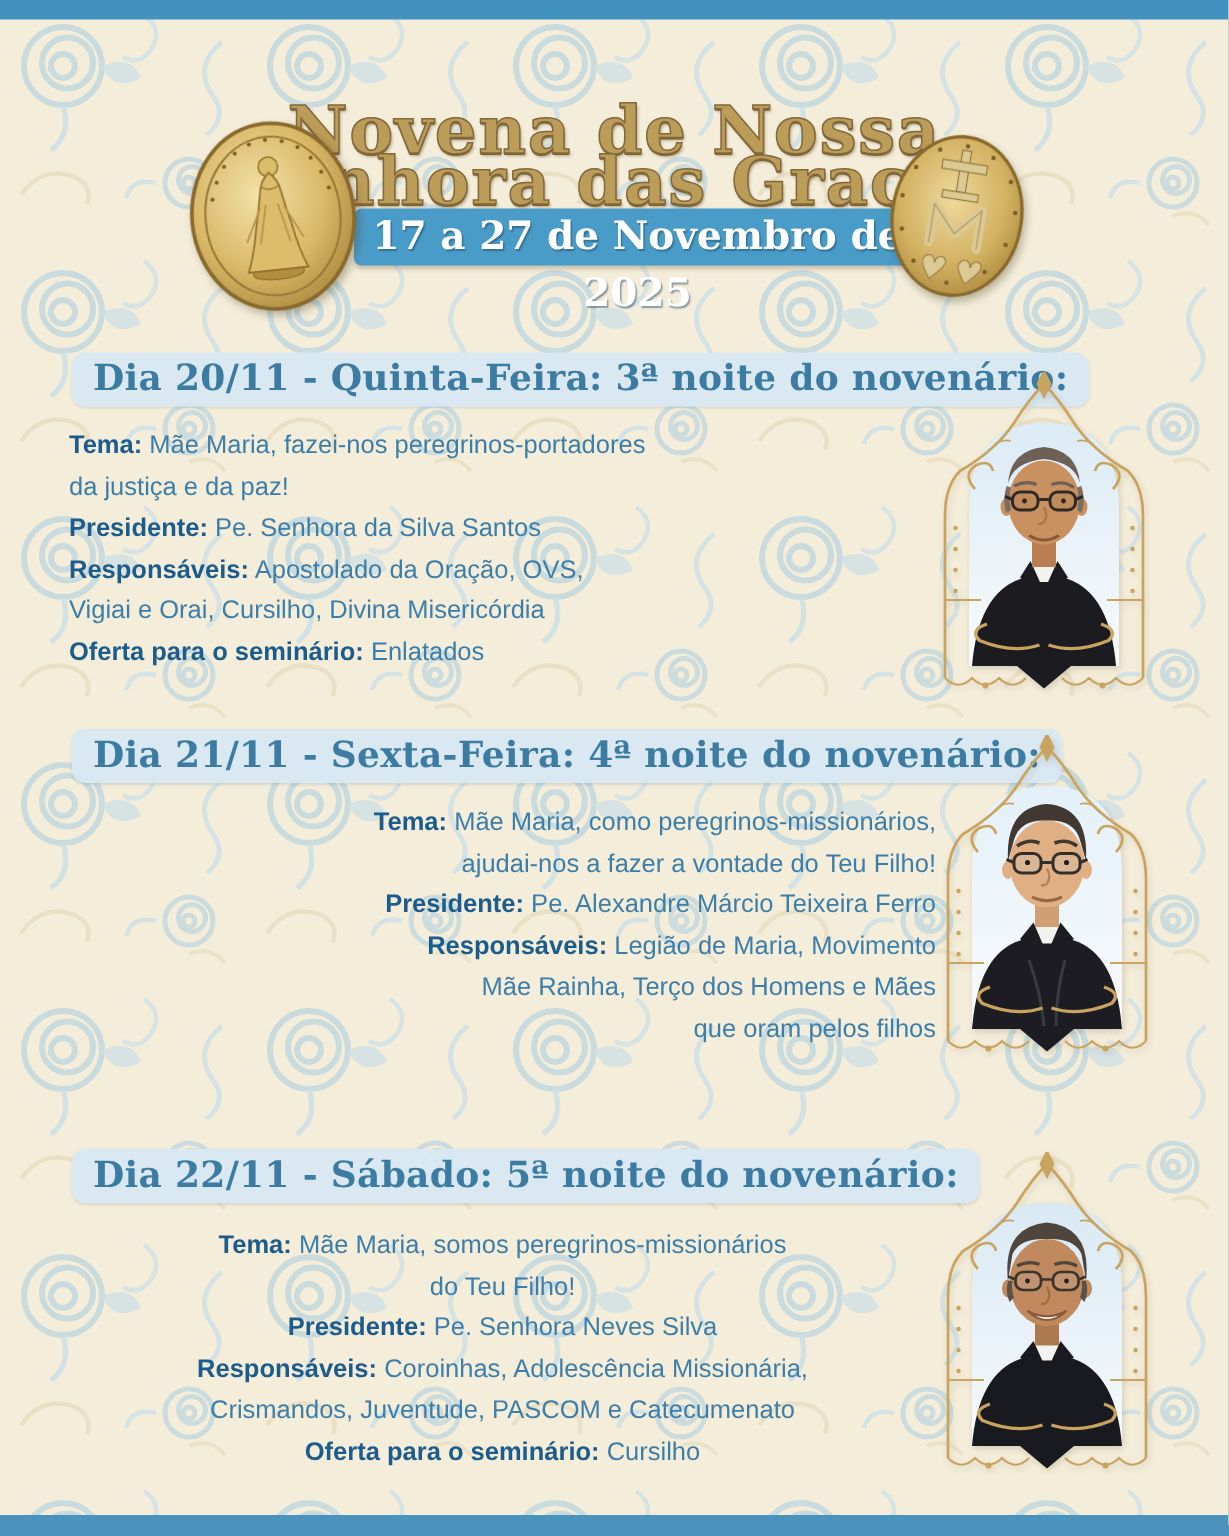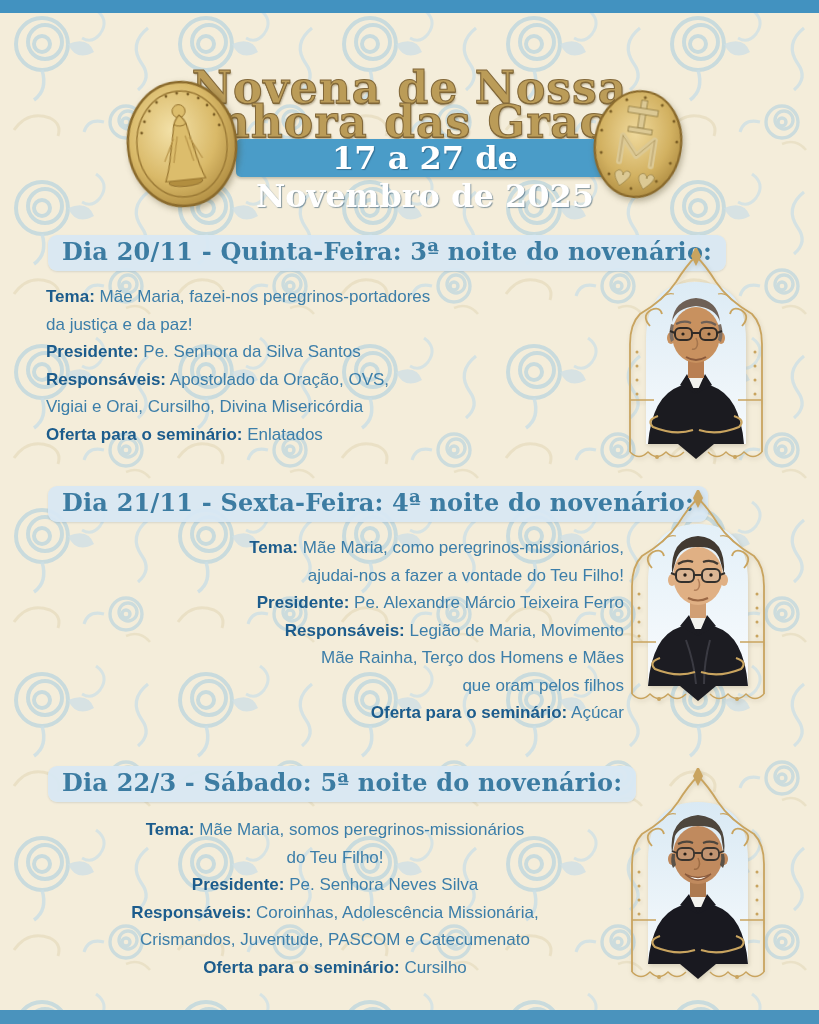--- a/index.html
+++ b/index.html
@@ -20,21 +20,21 @@
     color:#bb9c58; letter-spacing:1px;
     -webkit-text-stroke:1px #82683a;
     text-shadow:0 1px 0 #7d6535, 1px 2px 2px rgba(96,76,36,.45);
   }
   .title-line1{ top:50px; font-size:44px;margin-top:12px; }
   .title-line2{ top:96px; font-size:44px; }
   .date-banner{
     position:absolute; left:236px; top:139px; width:378px; height:38px; z-index:2;
     background:#4a9cc8; border-radius:5px;
     color:#ffffff; font-family:"DejaVu Serif", serif; font-weight:bold;
-    font-size:32px; line-height:38px; text-align:center;
+    font-size:26px; line-height:38px; text-align:center;
     text-shadow:1px 1px 1px rgba(30,70,100,.5);
     box-shadow:0 2px 3px rgba(60,60,40,.25);
   }
   .medal{ position:absolute; z-index:4; filter:drop-shadow(2px 3px 3px rgba(70,60,30,.35)); }
   .medal-left{ left:124px; top:78px; transform:rotate(-6deg); }
   .medal-right{ left:592px; top:88px; transform:rotate(9deg); }
 
   
   .day-heading{
     position:absolute; z-index:2; display:inline-block;
@@ -235,21 +235,20 @@
   </svg>
 
   <div class="day-heading h2">Dia 21/11 - Sexta-Feira: 4ª noite do novenário:</div>
   <div class="body-block b2">
     <p><span class="lbl">Tema:</span> <span>Mãe Maria, como peregrinos-missionários,
 ajudai-nos a fazer a vontade do Teu Filho!</span></p>
     <p><span class="lbl">Presidente:</span> <span>Pe. Alexandre Márcio Teixeira Ferro</span></p>
     <p><span class="lbl">Responsáveis:</span> <span>Legião de Maria, Movimento
 Mãe Rainha, Terço dos Homens e Mães
 que oram pelos filhos</span></p>
-    <p><span class="lbl">Oferta para o seminário:</span> <span>Açúcar</span></p>
   </div>
 
   <svg class="photo p2" width="152" height="214" viewBox="0 0 152 214">
     <defs>
       <clipPath id="arch2">
           <path d="M26 196 V92 Q26 34 76 34 Q126 34 126 92 V196 Z"></path>
         </clipPath>
       <linearGradient id="pbg2" x1="0" y1="0" x2="0" y2="1">
         <stop offset="0%" stop-color="#e3f0f8"></stop>
           <stop offset="100%" stop-color="#f9fbfd"></stop>
@@ -295,21 +294,21 @@
         <circle cx="17" cy="146" r="1.5"></circle>
       <circle cx="135" cy="104" r="1.5"></circle>
         <circle cx="135" cy="118" r="1.5"></circle>
         <circle cx="135" cy="132" r="1.5"></circle>
         <circle cx="135" cy="146" r="1.5"></circle>
       <circle cx="37" cy="209" r="2"></circle>
         <circle cx="115" cy="209" r="2"></circle>
     </g>
   </svg>
 
-  <div class="day-heading h3">Dia 22/3 - Sábado: 5ª noite do novenário:</div>
+  <div class="day-heading h3">Dia 22/11 - Sábado: 5ª noite do novenário:</div>
   <div class="body-block b3">
     <p><span class="lbl">Tema:</span> <span>Mãe Maria, somos peregrinos-missionários
 do Teu Filho!</span></p>
     <p><span class="lbl">Presidente:</span> <span>Pe. Senhora Neves Silva</span></p>
     <p><span class="lbl">Responsáveis:</span> <span>Coroinhas, Adolescência Missionária,
 Crismandos, Juventude, PASCOM e Catecumenato</span></p>
     <p><span class="lbl">Oferta para o seminário:</span> <span>Cursilho</span></p>
   </div>
 
   <svg class="photo p3" width="152" height="214" viewBox="0 0 152 214">

